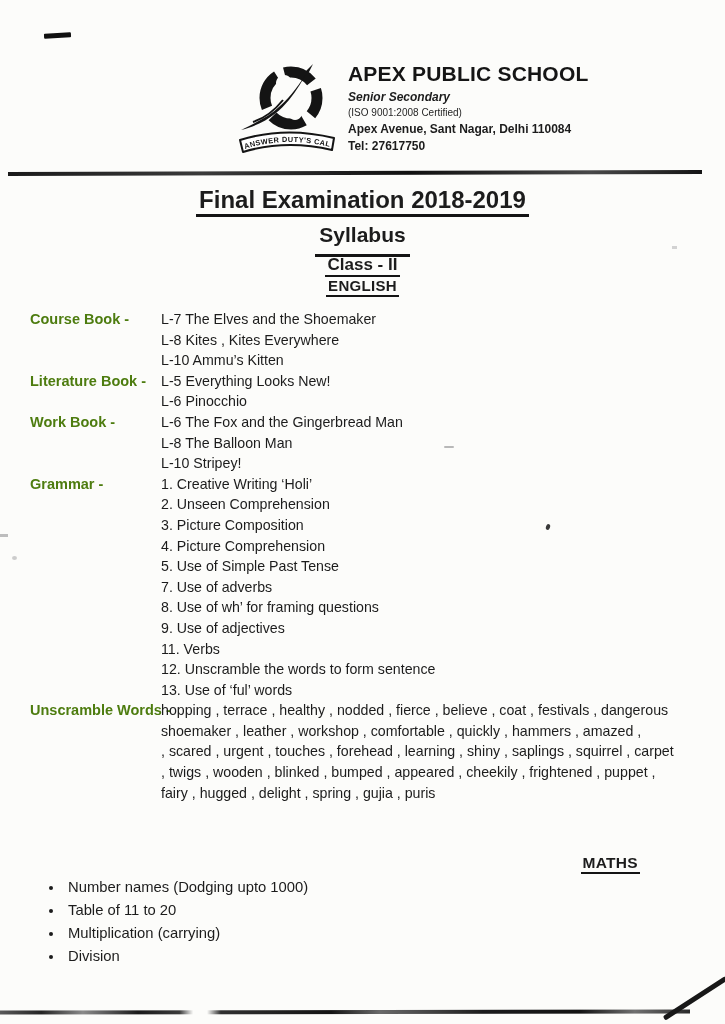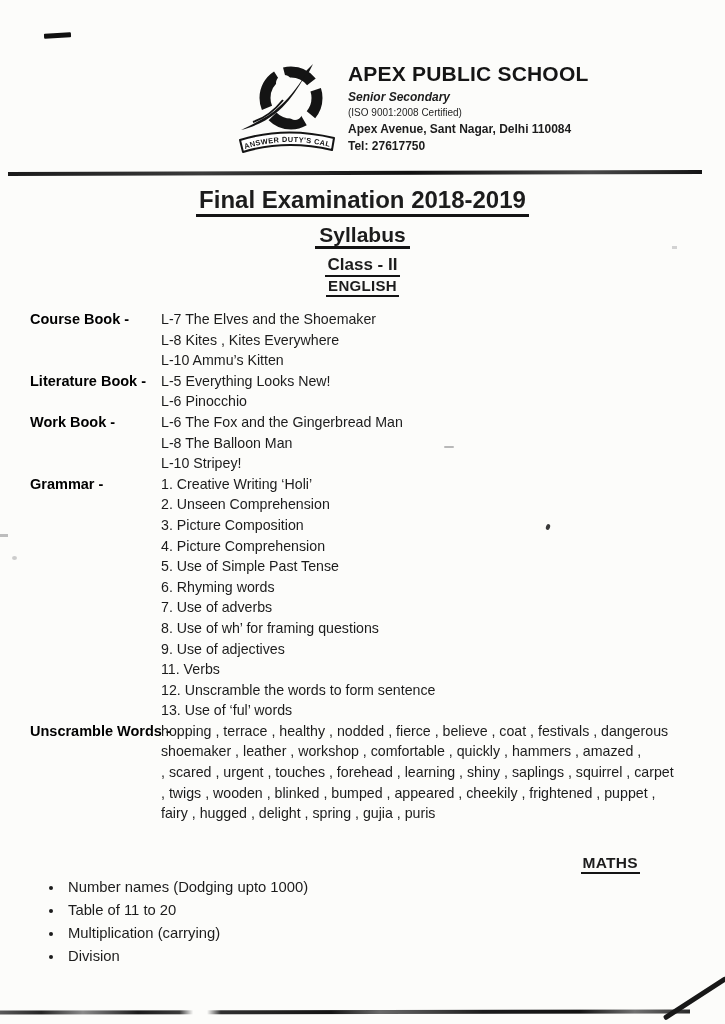--- a/index.html
+++ b/index.html
@@ -32,29 +32,29 @@
     position:absolute; left:8px; top:171px; width:694px; height:3.5px;
     background:linear-gradient(90deg,#1a1a1a,#3a3a3a 28%,#101010 58%,#484848 84%,#141414);
     transform:rotate(-0.15deg);
   }
 
   
   .titles { position:absolute; top:186px; left:0; width:725px; text-align:center; }
   .t1 { margin-bottom:9px; }
   .t1 span { font-size:24px; font-weight:700; border-bottom:3px solid #141414; padding:0 3px 1px; }
   .t2 { margin-bottom:8px; }
-  .t2 span { font-size:21px; font-weight:700; border-bottom:3px solid #141414; padding:0 4px 0; }
+  .t2 span { font-size:21px; font-weight:700; border-bottom:3px solid #141414; padding:0 4px 8px; }
   .t3 { margin-bottom:2px; }
   .t3 span { font-size:17px; font-weight:700; border-bottom:2.5px solid #141414; padding:0 3px 1px; }
   .t4 span { font-size:15px; font-weight:700; border-bottom:2.5px solid #141414; padding:0 2px 1px; letter-spacing:0.3px; }
 
   
   .english-rows { position:absolute; top:309px; left:30px; width:678px; }
   .srow { display:grid; grid-template-columns:131px 1fr; }
-  .srow-label { font-weight:700; font-size:14.5px; line-height:20.6px; white-space:nowrap; color:#000000; }
+  .srow-label { font-weight:700; font-size:14.5px; line-height:20.6px; white-space:nowrap; color:#4d7c0f; }
   .sline { font-size:14.2px; line-height:20.6px; white-space:nowrap; }
 
   
   .maths-heading { position:absolute; top:854px; left:0; width:640px; text-align:right; }
   .maths-heading span { font-size:15.5px; font-weight:700; border-bottom:2.5px solid #141414; padding:0 2px 1px; letter-spacing:0.3px; }
   .maths-list { position:absolute; top:876px; left:40px; margin:0; padding-left:24px; }
   .maths-list li { font-size:14.8px; line-height:23px; padding-left:4px; }
 
   
   .bottom-rule {
@@ -145,21 +145,20 @@
         </div>
       </div>
       <div class="srow">
         <div class="srow-label">Grammar -</div>
         <div class="srow-lines">
           <div class="sline">1. Creative Writing ‘Holi’</div>
           <div class="sline">2. Unseen Comprehension</div>
           <div class="sline">3. Picture Composition</div>
           <div class="sline">4. Picture Comprehension</div>
           <div class="sline">5. Use of Simple Past Tense</div>
-          <div class="sline">6. Rhyming words</div>
           <div class="sline">7. Use of adverbs</div>
           <div class="sline">8. Use of wh’ for framing questions</div>
           <div class="sline">9. Use of adjectives</div>
           <div class="sline">11. Verbs</div>
           <div class="sline">12. Unscramble the words to form sentence</div>
           <div class="sline">13. Use of ‘ful’ words</div>
         </div>
       </div>
       <div class="srow">
         <div class="srow-label">Unscramble Words -</div>

